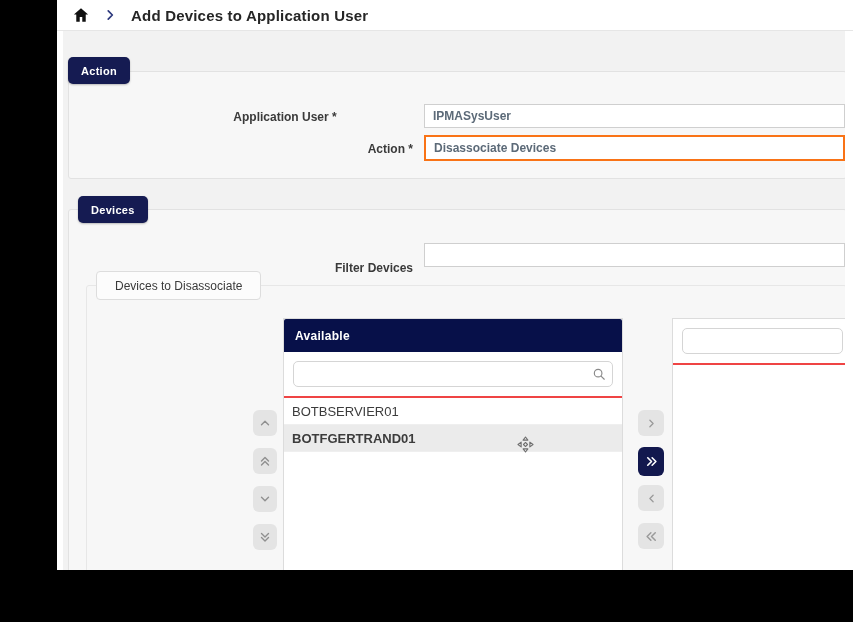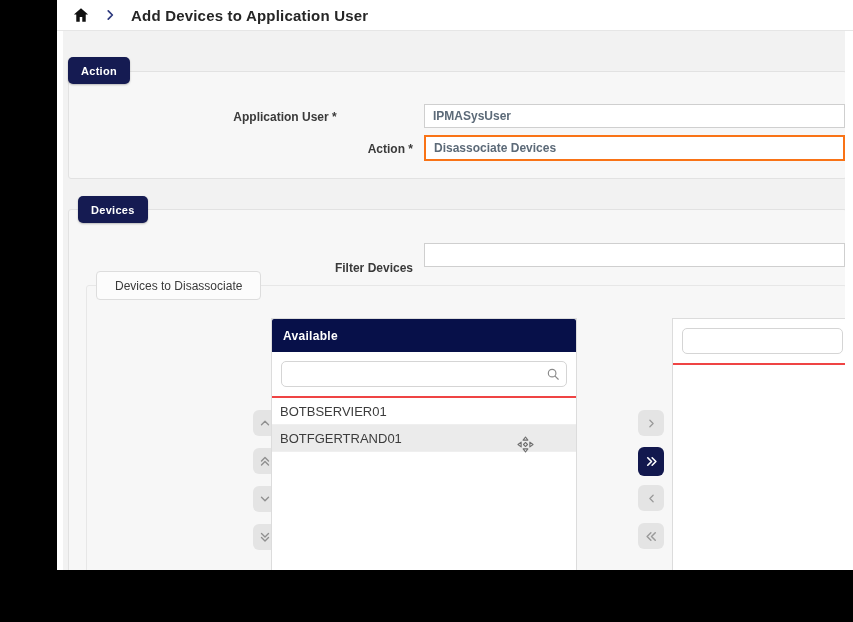--- a/index.html
+++ b/index.html
@@ -44,34 +44,34 @@
   .text-input { position:absolute; left:367px; right:8px; height:24px; background:#fff;
                 border:1px solid #cfcfcf; border-radius:0; font-size:12px; color:#5c6a78;
                 padding:0 8px; outline:none; font-family:"Liberation Sans", sans-serif;font-weight:bold; }
   .in-appuser { top:104px; }
   .in-action  { top:135px; height:26px; border:2px solid #f97316; color:#5c6a78; }
   .in-filter  { top:243px; }
 
   
   .panel { position:absolute; top:318px; bottom:-10px; background:#fff;
            border:1px solid #dcdcdc; z-index:2; }
-  .panel-available { left:214px; width:306px; }
+  .panel-available { left:226px; width:340px; }
   .panel-selected  { left:615px; right:0px; }
   .panel-header { height:33px; background:#071049; color:#fff; font-size:12px; font-weight:bold;
                   display:flex; align-items:center; padding:0 11px; border-radius:2px 2px 0 0;
                   letter-spacing:.3px; }
   .panel-search { position:relative; height:44px; }
   .search-input { position:absolute; left:9px; right:9px; top:9px; height:26px; background:#fff;
                   border:1px solid #d5d5d5; border-radius:5px; font-size:12px; color:#444;
                   padding:0 26px 0 8px; outline:none; font-family:"Liberation Sans", sans-serif; }
   .search-glyph { position:absolute; right:16px; top:15px; width:14px; height:14px; pointer-events:none; }
   .panel-list { border-top:2px solid #ef4444; }
   .list-row { height:27px; display:flex; align-items:center; padding-left:8px; font-size:13px;
               color:#3c3c3c; background:#fff; border-bottom:1px solid #efefef; cursor:pointer; }
-  .list-row.hovered { background:#ebebeb; }
+  .list-row.hovered { background:#ebebeb;font-weight:bold; }
 
   
   .sq-btn { position:absolute; width:24px; height:26px; background:#e4e4e4; border:none;
             border-radius:6px; display:flex; align-items:center; justify-content:center;
             cursor:pointer; z-index:2; }
   .sq-btn svg { display:block; }
   .sq-btn.primary { background:#12184e; }
   .col-reorder { left:196px; }
   .col-transfer { left:581px; width:26px; }
   .t1 { top:410px; } .t2 { top:448px; } .t3 { top:486px; } .t4 { top:524px; }

